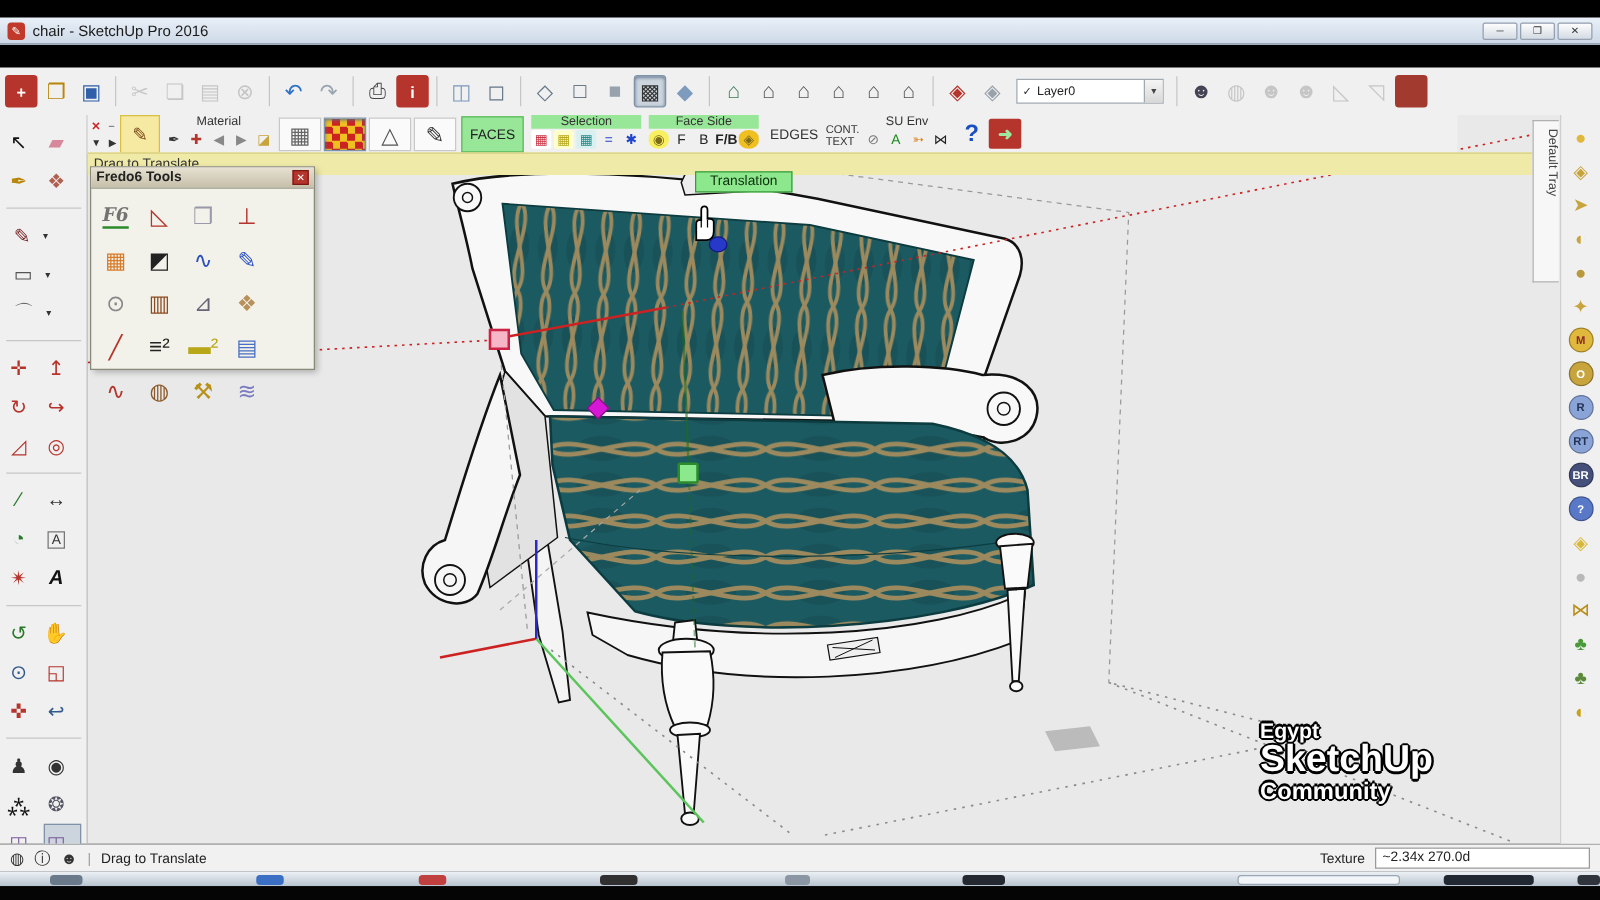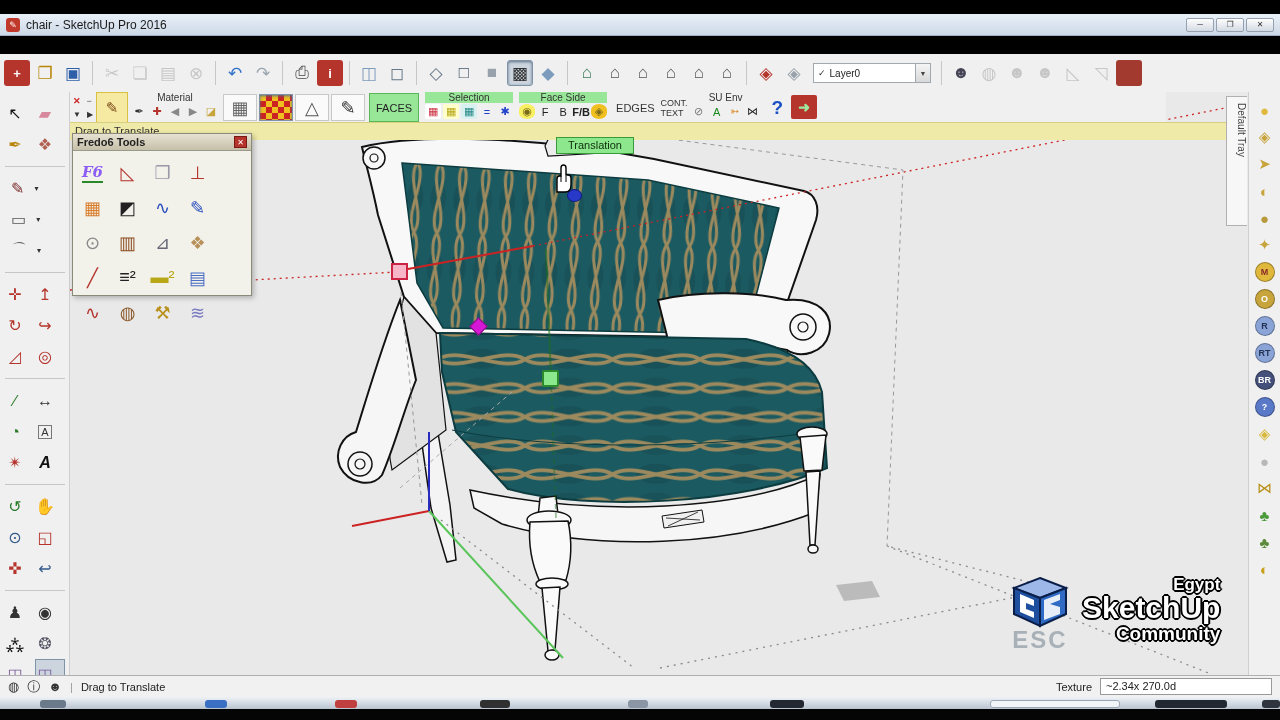--- a/index.html
+++ b/index.html
@@ -95,21 +95,21 @@
   .handle { position:absolute; z-index:4; }
   #h-pink { left:321px; top:171px; width:17px; height:17px; background:#f6b6c8; border:2px solid #cc2244; }
   #h-magenta { left:402px; top:228px; width:13px; height:13px; background:#d618d6; border:1px solid #801080; transform:rotate(45deg); }
   #h-green { left:472px; top:278px; width:17px; height:17px; background:#8ce88c; border:2px solid #2c8c2c; border-radius:2px; }
   #h-blue { left:497px; top:97px; width:15px; height:13px; background:#2838c8; border:1px solid #101a80; border-radius:50%; }
 
   
   #watermark { position:absolute; left:938px; top:484px; display:flex; gap:10px; z-index:4; }
   #wm-left { display:flex; flex-direction:column; align-items:center; }
   #wm-esc { font-size:24px; font-weight:bold; color:#a8b0b8; letter-spacing:2px; margin-top:-4px; }
-  #wm-text { display:flex; flex-direction:column; color:#fff; font-weight:bold; line-height:1.02;text-align:right; }
+  #wm-text { display:flex; flex-direction:column; color:#fff; font-weight:bold; line-height:1.02; }
   #wm-text span { text-shadow:2px 0 0 #000, -2px 0 0 #000, 0 2px 0 #000, 0 -2px 0 #000,
     1px 1px 0 #000, -1px -1px 0 #000, 1px -1px 0 #000, -1px 1px 0 #000; }
   .wm1 { font-size:17px; } .wm2 { font-size:30px; } .wm3 { font-size:19px; }
 
   
   #fredo { position:absolute; left:72px; top:133px; width:180px; height:163px; background:#f2f1ea;
     border:1px solid #8a8a7a; box-shadow:2px 2px 5px rgba(0,0,0,.25); z-index:6; }
   #fredo-title { height:17px; background:linear-gradient(#e6e1d2,#c6bfa9); display:flex; align-items:center;
     padding:0 4px; border-bottom:1px solid #9a9a8a; }
   #fredo-title span { font-size:11px; font-weight:bold; color:#222; flex:1; }
@@ -505,30 +505,20 @@
     <div id="h-green" class="handle"></div>
     <div id="h-blue" class="handle"></div>
     <div id="hand-cursor">
       <svg width="26" height="32" viewBox="0 0 26 32">
         <path d="M7,30 L7,17 Q7,14 9.5,14 L11,14 L11,6 Q11,3 13.5,3 Q16,3 16,6 L16,13 L18,13 Q21,13 21,16 L21,23 Q21,30 15,30 Z" fill="#fff" stroke="#000" stroke-width="1.4"></path>
         <path d="M11,14 L11,20 M16,14 L16,20" stroke="#000" stroke-width="1"></path>
       </svg>
     </div>
 
     <div id="watermark">
-      <div id="wm-left">
-        <svg width="64" height="54" viewBox="0 0 64 54">
-          <polygon points="32,2 58,12 32,22 6,12" fill="#9db8e8" stroke="#0a1e4a" stroke-width="2"></polygon>
-          <polygon points="6,12 32,22 32,50 6,38" fill="#1d4f9e" stroke="#0a1e4a" stroke-width="2"></polygon>
-          <polygon points="58,12 32,22 32,50 58,38" fill="#2f6bc4" stroke="#0a1e4a" stroke-width="2"></polygon>
-          <path d="M12,18 L26,24 L26,30 L18,27 L18,33 L26,36 L26,42 L12,36 Z" fill="#fff"></path>
-          <path d="M36,24 L52,18 L52,24 L42,28 L52,31 L52,38 L36,44 Z" fill="#e8eef8"></path>
-        </svg>
-        <div id="wm-esc">ESC</div>
-      </div>
       <div id="wm-text">
         <span class="wm1">Egypt</span>
         <span class="wm2">SketchUp</span>
         <span class="wm3">Community</span>
       </div>
     </div>
   </div>
 
   <div id="row2">
     <div id="row2-close">
@@ -648,21 +638,21 @@
     <div id="exit-btn">➜</div>
   </div>
 
   <div id="fredo">
     <div id="fredo-title">
       <span>Fredo6 Tools</span>
       <div id="fredo-close">✕</div>
     </div>
     <div id="fredo-grid">
 
-    <div class="ficon f6" style="color: #8b5cf6;">
+    <div class="ficon f6" style="color: #737373;">
           <span class="g">F6</span>
         </div>
         <div class="ficon" style="color: rgb(181, 52, 44);">
           <span class="g">◺</span>
         </div>
         <div class="ficon" style="color: rgb(153, 153, 170);">
           <span class="g">❒</span>
         </div>
         <div class="ficon" style="color: rgb(181, 52, 44);">
           <span class="g">⊥</span>

